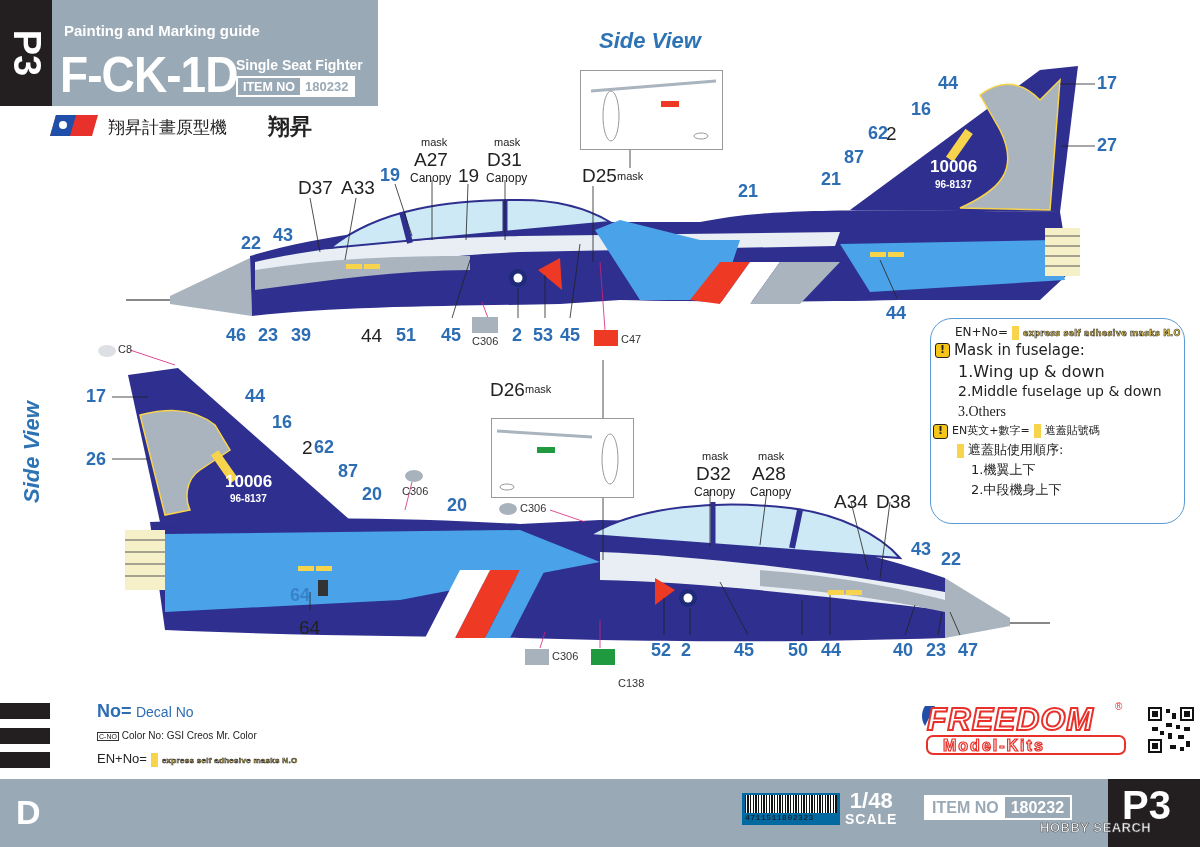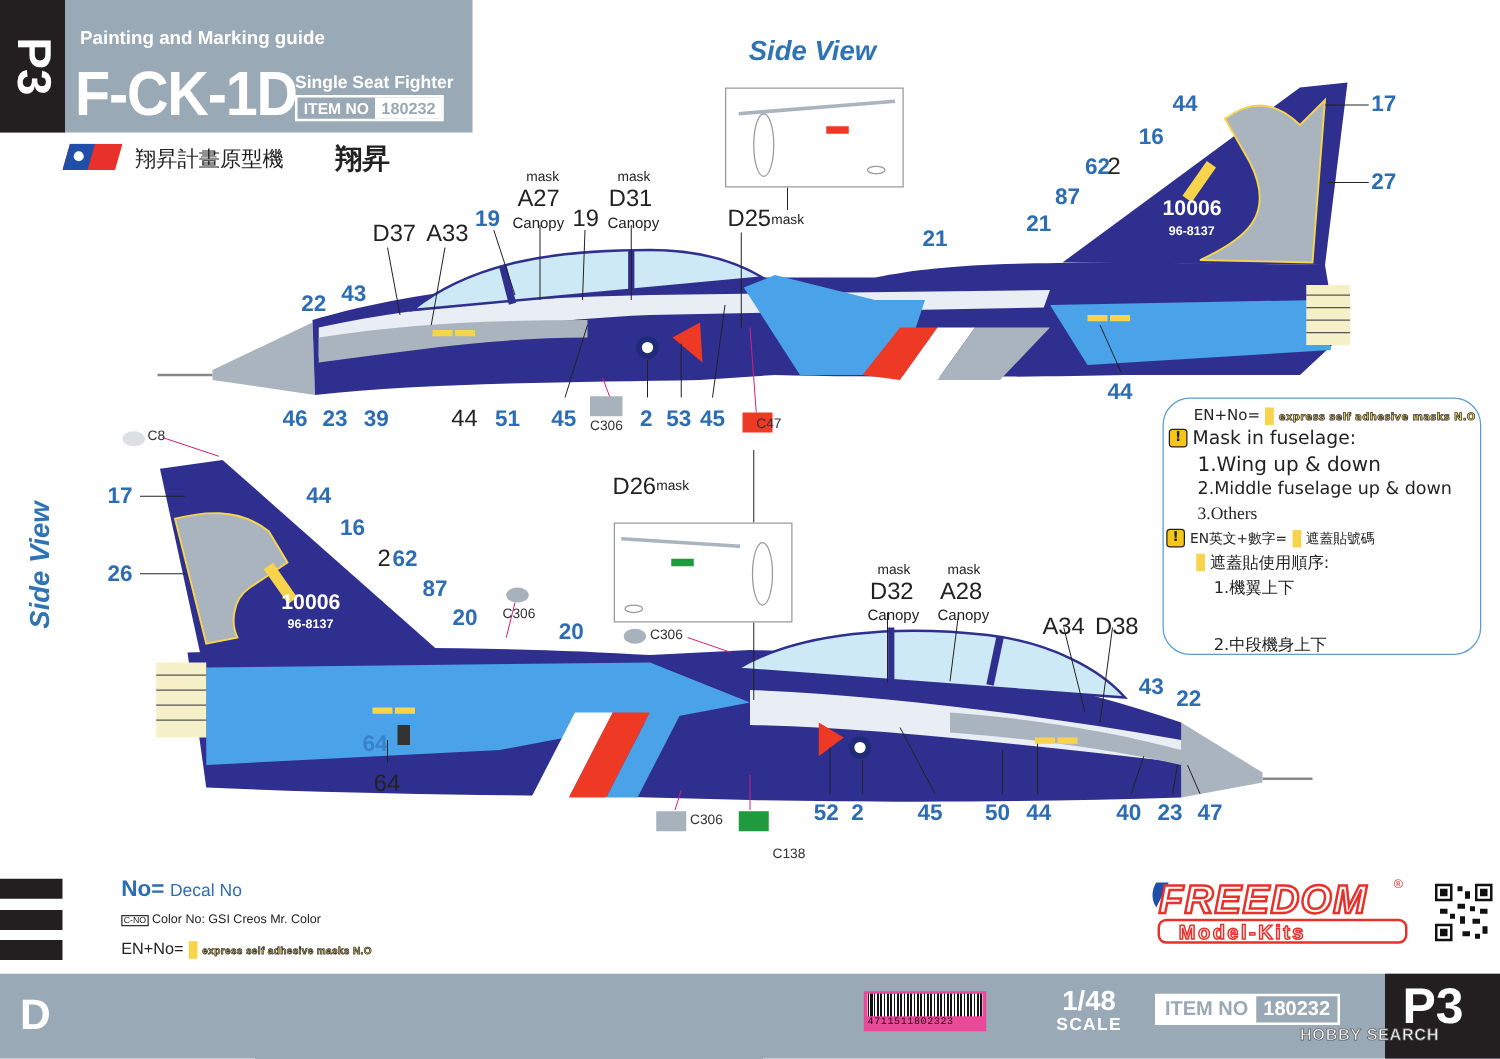--- a/index.html
+++ b/index.html
@@ -39,21 +39,21 @@
   .mask-box .line { position: absolute; white-space: nowrap; font-family: "DejaVu Sans", sans-serif; }
   .warn { display: inline-block; width: 15px; height: 15px; background: #f5c518; border: 1.5px solid #222; border-radius: 3px; color: #222; font-size: 11px; font-weight: 700; text-align: center; line-height: 12px; vertical-align: middle; margin-right: 4px; }
   .ybar { display: inline-block; width: 7px; height: 14px; background: #f7d44c; vertical-align: middle; margin: 0 4px; }
   .expmask { font-size: 8px; font-weight: 700; color: #f7d44c; -webkit-text-stroke: 0.6px #333; letter-spacing: 0.3px; }
 
   .legend-bar { position: absolute; left: 0; width: 50px; height: 16px; background: #231f20; }
   .legend-text { position: absolute; white-space: nowrap; margin-left: 35px; }
 
   .footer { position: absolute; left: 0; top: 779px; width: 1200px; height: 68px; background: #9aa9b6; }
   .footer-letter { position: absolute; left: 16px; top: 793px; color: #fff; font-weight: 900; font-size: 34px; }
-  .barcode { position: absolute; left: 691px; top: 793px; width: 98px; height: 32px; background: #ec4899; padding: 2px 3px; }
+  .barcode { position: absolute; left: 742px; top: 793px; width: 98px; height: 32px; background: #0369a1; padding: 2px 3px; }
   .barcode .bars { height: 18px; background: repeating-linear-gradient(90deg, #111 0 1px, #fff 1px 2px, #111 2px 4px, #fff 4px 5px, #111 5px 6px, #fff 6px 8px); }
   .barcode .digits { font-size: 8px; font-family: "Liberation Mono", monospace; letter-spacing: 0.5px; color: #111; }
   .scale { position: absolute; left: 845px; top: 790px; color: #fff; font-weight: 900; text-align: center; line-height: 1; }
   .scale .s1 { font-size: 22px; }
   .scale .s2 { font-size: 14px; letter-spacing: 1px; }
   .footer-item { position: absolute; left: 924px; top: 795px; height: 25px; background: #fff; display: flex; align-items: stretch; padding: 2px; }
   .footer-item .lbl { color: #9aa9b6; font-weight: 900; font-size: 16px; padding: 0 6px; display:flex; align-items:center; }
   .footer-item .num { background: #9aa9b6; color: #fff; font-weight: 900; font-size: 16px; padding: 0 6px; display:flex; align-items:center; }
   .footer-tab { position: absolute; left: 1108px; top: 779px; width: 92px; height: 68px; background: #231f20; }
   .footer-tab span { position: absolute; left: 14px; top: 4px; color: #fff; font-weight: 900; font-size: 40px; }
@@ -268,21 +268,21 @@
   <span class="callout mask-label" style="left:421px;top:137px">mask</span>
   <span class="callout black" style="left:414px;top:150px">A27</span>
   <span class="callout canopy" style="left:410px;top:172px">Canopy</span>
   <span class="callout mask-label" style="left:494px;top:137px">mask</span>
   <span class="callout black" style="left:487px;top:150px">D31</span>
   <span class="callout canopy" style="left:486px;top:172px">Canopy</span>
 
   <div class="swatch" style="left:472px;top:317px;width:26px;height:16px;background:#a8b2bd"></div>
   <span class="callout swatch-label" style="left:472px;top:336px">C306</span>
   <div class="swatch" style="left:594px;top:330px;width:24px;height:16px;background:#ee3a24"></div>
-  <span class="callout swatch-label" style="left:605px;top:334px">C47</span>
+  <span class="callout swatch-label" style="left:621px;top:334px">C47</span>
 </div>
 
 <div>
   <span class="callout blue" style="left:86px;top:387px">17</span>
   <span class="callout blue" style="left:86px;top:450px">26</span>
   <span class="callout blue" style="left:245px;top:387px">44</span>
   <span class="callout blue" style="left:272px;top:413px">16</span>
   <span class="callout blue" style="left:314px;top:438px">62</span>
   <span class="callout blue" style="left:338px;top:462px">87</span>
   <span class="callout blue" style="left:362px;top:485px">20</span>
@@ -335,21 +335,21 @@
   <div class="line" style="left:27px;top:43px;font-size:16px;">1.Wing up &amp; down</div>
   <div class="line" style="left:27px;top:64px;font-size:14px;">2.Middle fuselage up &amp; down</div>
   <div class="line" style="left:27px;top:85px;font-size:14px;font-family:Liberation Serif, serif;">3.Others</div>
   <div class="line" style="left:2px;top:104px;font-size:11px;">
     <span class="warn">!</span><span>EN英文+數字=</span><span class="ybar"></span><span>遮蓋貼號碼</span>
   </div>
   <div class="line" style="left:22px;top:122px;font-size:13px;">
     <span class="ybar"></span><span>遮蓋貼使用順序:</span>
   </div>
   <div class="line" style="left:40px;top:142px;font-size:13px;">1.機翼上下</div>
-  <div class="line" style="left:40px;top:162px;font-size:13px;margin-top:26px;">2.中段機身上下</div>
+  <div class="line" style="left:40px;top:162px;font-size:13px;">2.中段機身上下</div>
 </div>
 
 <div>
   <div class="legend-bar" style="top:703px"></div>
   <div class="legend-bar" style="top:728px"></div>
   <div class="legend-bar" style="top:752px"></div>
   <div class="legend-text" style="left:62px;top:701px;">
     <span style="color:#2c6db3;font-weight:900;font-size:18px;">No=</span>
     <span style="color:#2c6db3;font-size:14px;">Decal No</span>
   </div>

